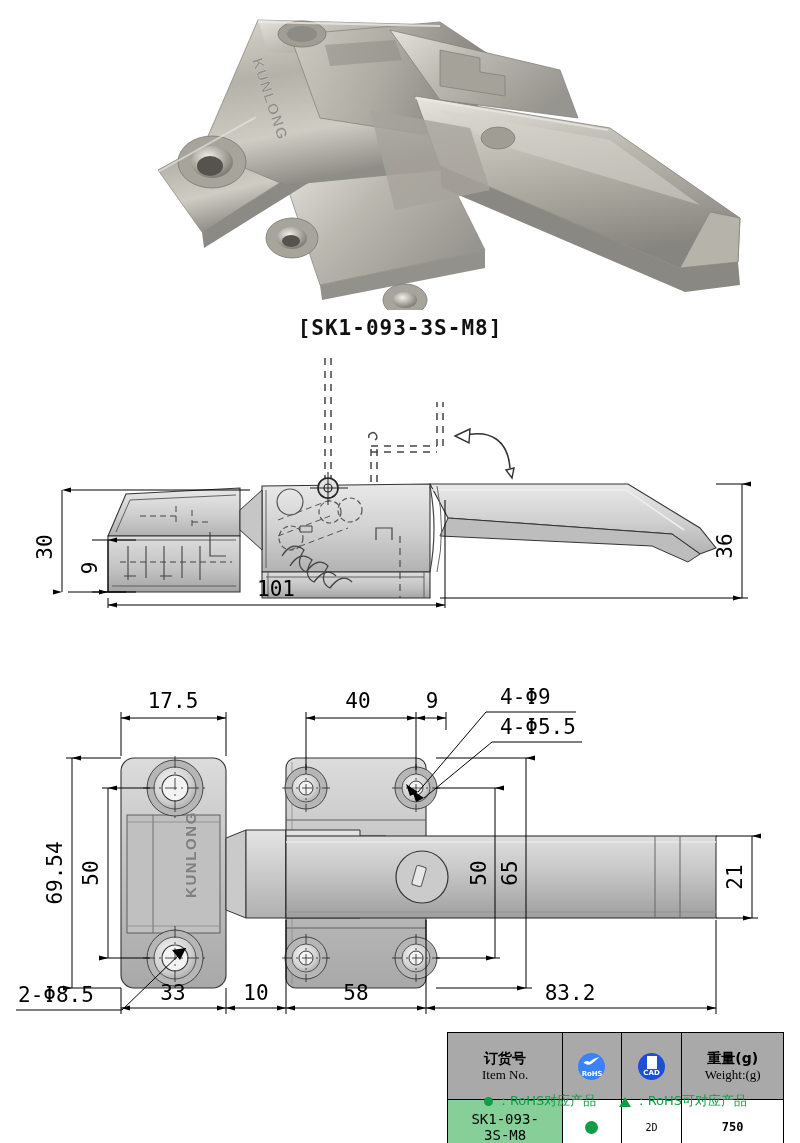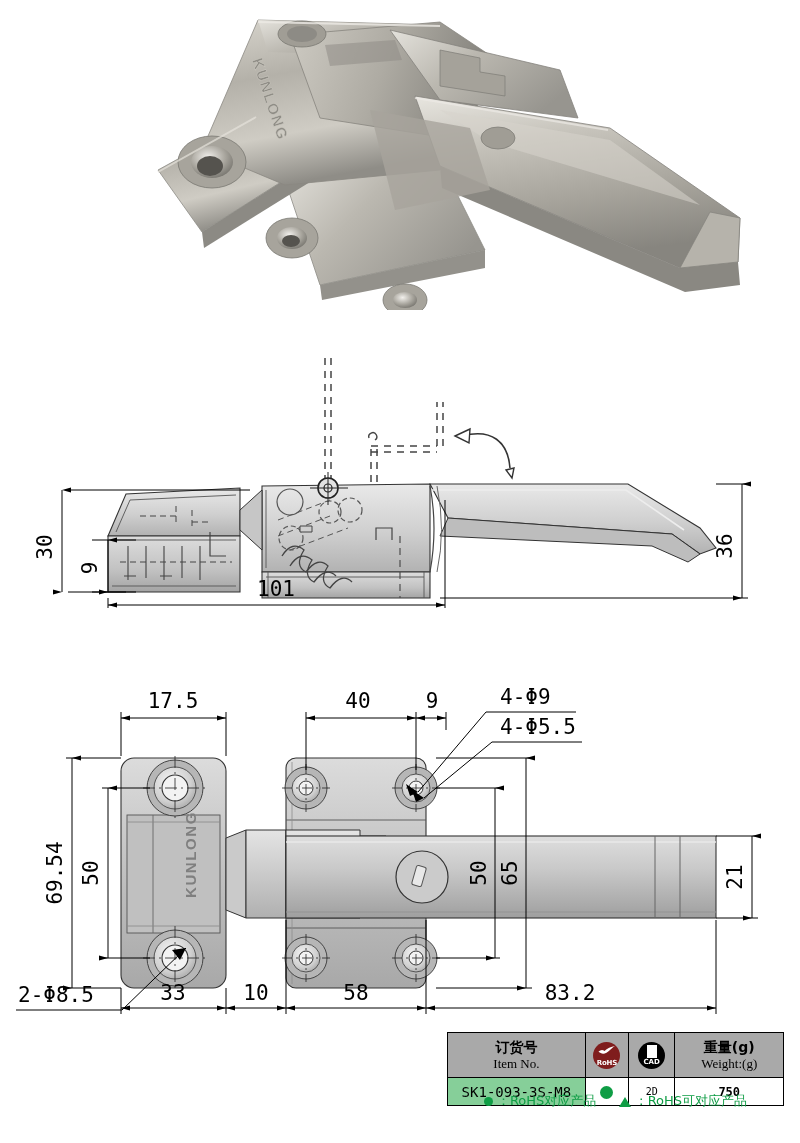--- a/index.html
+++ b/index.html
@@ -29,47 +29,47 @@
   #bottom-view{top:670px;width:800px;height:360px;}
   #side-view svg,#bottom-view svg{display:block;width:100%;height:100%;}
 
   
   #spec-table{
     position:absolute;left:447px;top:1032px;width:337px;
     border-collapse:collapse;
     font-size:12px;
   }
   #spec-table td,#spec-table th{
-    border:1px solid #000;text-align:center;vertical-align:middle;padding:0;
+    border:1px solid #000;text-align:center;vertical-align:middle;padding:11px;
   }
   #spec-table thead td{background:#a9a9a9;height:44px;}
   #spec-table tbody td{height:27px;background:#ffffff;}
   td.cell-item-no{background:#86cf99 !important;
     font-family:"DejaVu Sans Mono", monospace;font-size:14px;letter-spacing:0px;}
   .th-cn{display:block;font-family:"DejaVu Sans", sans-serif;font-size:14px;font-weight:700;line-height:17px;}
   .th-en{display:block;font-family:"Liberation Serif", serif;font-size:13px;line-height:16px;}
   .col-item{width:150px;}
   .col-rohs{width:44px;}
   .col-cad{width:48px;}
   .col-weight{width:116px;}
   .cell-2d{font-family:"DejaVu Sans Mono", monospace;font-size:10px;}
   .cell-weight{font-family:"DejaVu Sans Mono", monospace;font-size:12px;font-weight:bold;}
 
   
   .rohs-icon{
-    width:27px;height:27px;border-radius:50%;background:#7f1d1d;
+    width:27px;height:27px;border-radius:50%;background:#3b82f6;
     display:inline-block;position:relative;vertical-align:middle;
   }
   .rohs-icon .tick{position:absolute;left:4px;top:3px;width:19px;height:11px;}
   .rohs-icon .lbl{
     position:absolute;left:0;right:0;bottom:2px;text-align:center;
     color:#fff;font-family:"DejaVu Sans", sans-serif;font-size:7px;font-weight:700;letter-spacing:-.2px;
   }
   .cad-icon{
-    width:27px;height:27px;border-radius:50%;background:#000000;
+    width:27px;height:27px;border-radius:50%;background:#1d4ed8;
     display:inline-block;position:relative;vertical-align:middle;
   }
   .cad-icon .page{
     position:absolute;left:9px;top:3px;width:10px;height:13px;background:#fff;
   }
   .cad-icon .lbl{
     position:absolute;left:0;right:0;bottom:3px;text-align:center;
     color:#fff;font-family:"DejaVu Sans", sans-serif;font-size:7px;font-weight:700;
   }
   .green-dot{
@@ -178,20 +178,21 @@
       <g transform="translate(112,60) rotate(72)">
         <text x="0" y="0" font-family="Liberation Sans, sans-serif" font-size="15" font-weight="700" letter-spacing="1.4" fill="#8f8d86" stroke="#c9c6be" stroke-width="0.5">KUNLONG</text>
       </g>
 
       <path d="M118 22 L300 26" stroke="#eceae5" stroke-width="2" fill="none" opacity="0.8"></path>
       <path d="M275 98 L468 130" stroke="#eceae5" stroke-width="2" fill="none" opacity="0.7"></path>
       <path d="M18 172 L116 117" stroke="#e5e2dc" stroke-width="2" fill="none" opacity="0.7"></path>
     </svg>
   </div>
 
+  <div id="model-title">[SK1-093-3S-M8]</div>
 
   <div id="side-view">
     <svg viewBox="0 0 800 300" xmlns="http://www.w3.org/2000/svg">
       <defs>
         <linearGradient id="flatA" x1="0" y1="0" x2="0" y2="1">
           <stop offset="0%" stop-color="#e9e9e9"></stop>
           <stop offset="55%" stop-color="#cfcfcf"></stop>
           <stop offset="100%" stop-color="#b2b2b2"></stop>
         </linearGradient>
         <linearGradient id="flatB" x1="0" y1="0" x2="0" y2="1">

